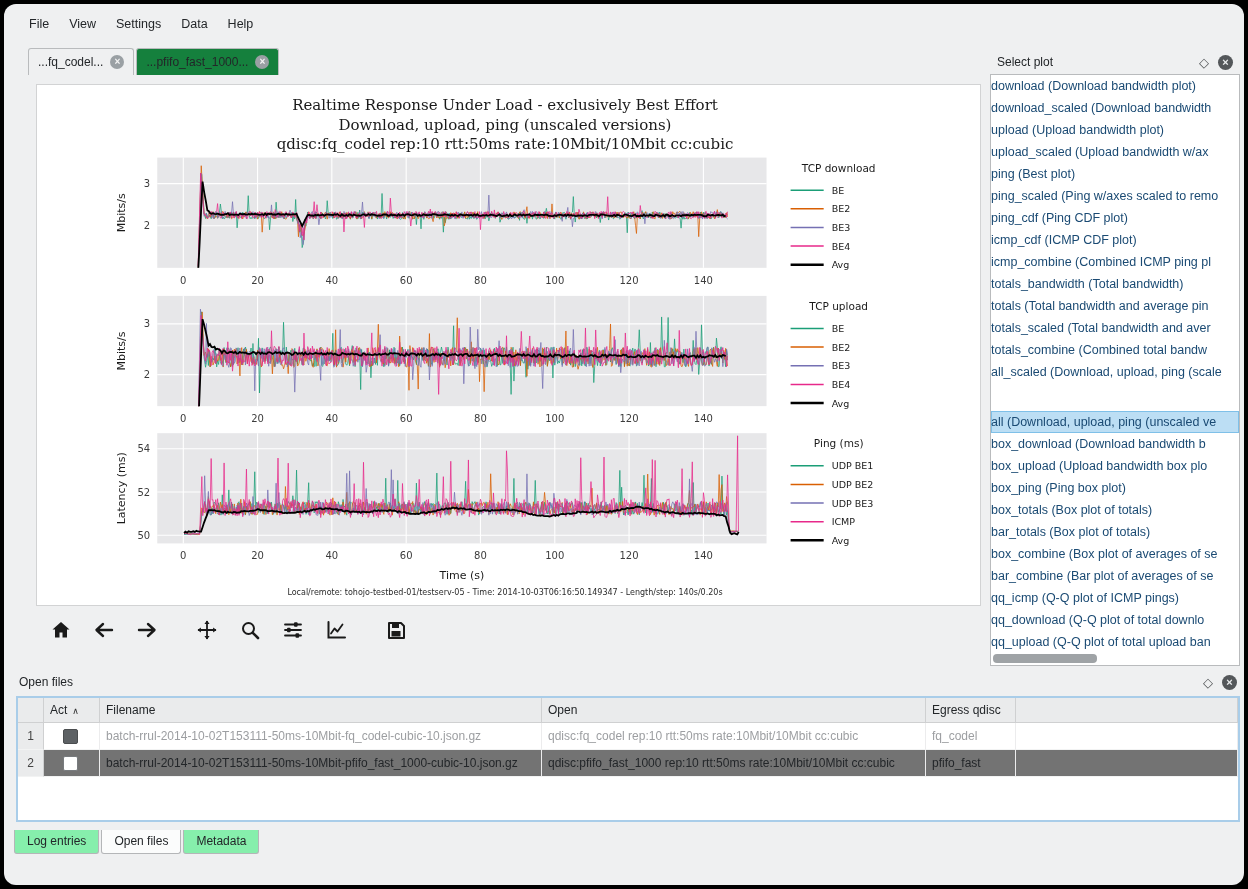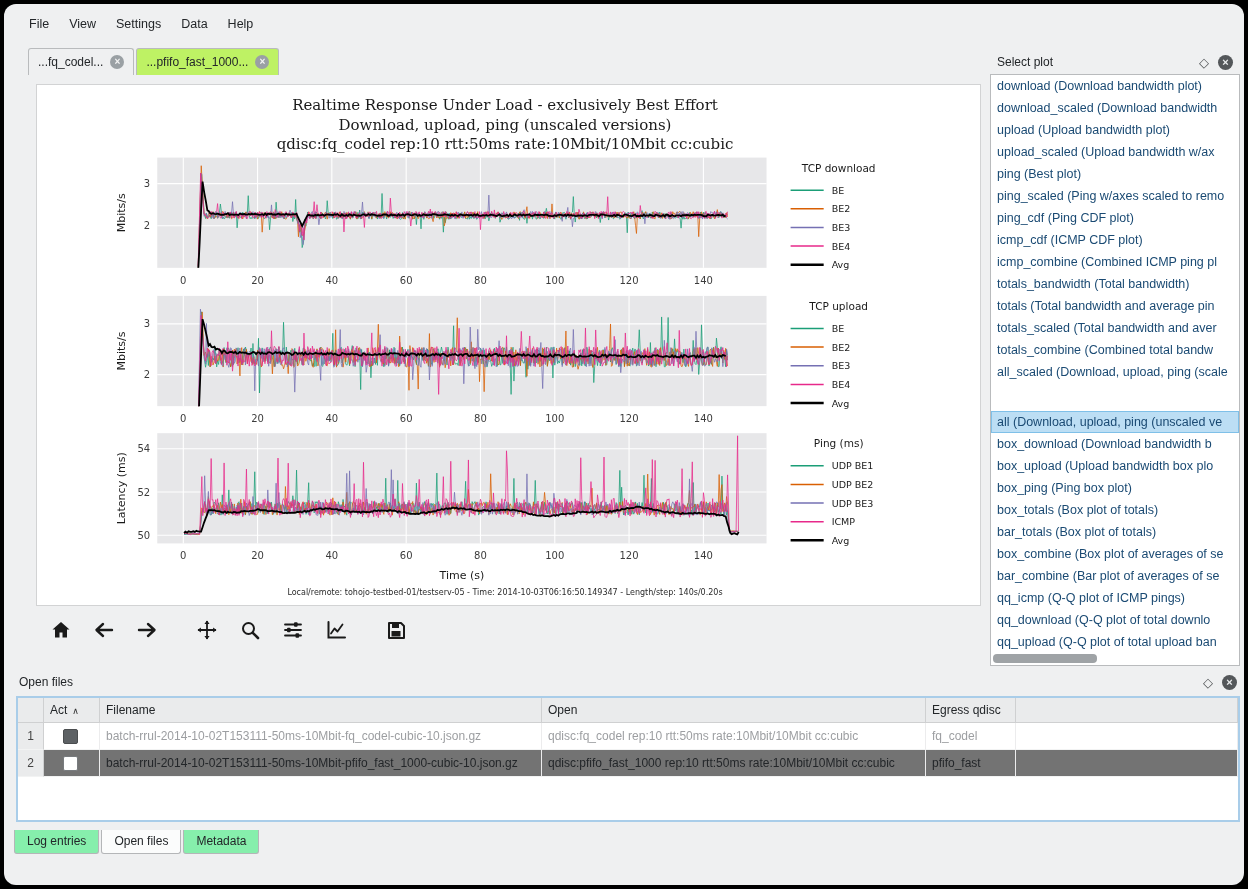--- a/index.html
+++ b/index.html
@@ -2,38 +2,38 @@
 <html style="--sel-bg: #bcdef4; --sel-border: #7fc0e8; --list-text: #1a4a73; --dim: #9c9ea1;"><head>
 <meta charset="utf-8">
 <style>
   html,body{margin:0;padding:0;background:#000;width:1248px;height:889px;font-family:"Liberation Sans",sans-serif;}
   .window{position:absolute;left:4px;top:4px;width:1240px;height:881px;border-radius:12px;background:#eff0f1;overflow:hidden;}
   
   .menu-bar{position:absolute;left:16px;top:8px;height:24px;display:flex;gap:2px;align-items:center;}
   .menu-item{padding:3px 9px;font-size:12.5px;color:#232629;cursor:default;}
   
   .tab-bar{position:absolute;left:24px;top:44px;height:27px;display:flex;align-items:flex-end;gap:2px;}
-  .tab{height:26px;display:flex;align-items:center;gap:7px;padding:0 9px;border:1px solid #b9bbbd;border-bottom:none;border-radius:3px 3px 0 0;background:#bef264;font-size:12px;color:#232629;}
+  .tab{height:26px;display:flex;align-items:center;gap:7px;padding:0 9px;border:1px solid #b9bbbd;border-bottom:none;border-radius:3px 3px 0 0;background:#15803d;font-size:12px;color:#232629;}
   .tab.active{background:#eff0f1;}
   .tab-close{width:14px;height:14px;border-radius:7px;background:#9aa0a4;color:#f4f4f4;font-size:10px;line-height:14px;text-align:center;font-weight:bold;cursor:pointer;}
   
   .figure{position:absolute;left:32px;top:80px;width:943px;height:520px;background:#fff;border:1px solid #d2d3d4;}
   .figure svg{display:block;width:100%;height:100%;}
   
   .mpl-toolbar{position:absolute;left:40px;top:606px;height:40px;display:flex;align-items:center;padding-left:6px;}
   .mpl-btn{width:22px;height:22px;margin-right:21px;cursor:pointer;}
   .mpl-btn.gap{margin-left:17px;}
   
   .dock-title{height:24px;display:flex;align-items:center;padding:0 7px;font-size:12px;color:#232629;}
   .dock-title .spacer{flex:1;}
   .float-btn{color:#4a4d4f;font-size:13px;margin-right:9px;cursor:pointer;}
   .close-btn{width:15px;height:15px;border-radius:8px;background:#54575a;color:#eceeef;font-size:11px;line-height:15px;text-align:center;font-weight:bold;cursor:pointer;}
   .select-dock{position:absolute;left:986px;top:46px;width:250px;height:616px;}
   .plot-list{position:absolute;left:0;right:0;top:24px;bottom:0;background:#fff;border:1px solid #b9bbbd;overflow:hidden;}
-  .plot-row{height:22px;line-height:22px;padding-left:6px;font-size:12.5px;color:var(--list-text,#1a4a73);white-space:nowrap;overflow:hidden;cursor:default;}
+  .plot-row{height:22px;line-height:22px;font-size:12.5px;color:var(--list-text,#1a4a73);white-space:nowrap;overflow:hidden;cursor:default;}
   .plot-row.sel{background:var(--sel-bg,#bcdef4);box-shadow:inset 0 0 0 1px var(--sel-border,#7fc0e8);margin-top:28px;}
   .hscroll{position:absolute;left:2px;bottom:2px;height:9px;width:104px;border-radius:4px;background:#9fa3a6;}
   .files-dock{position:absolute;left:8px;top:666px;width:1232px;height:156px;}
   .files-table{position:absolute;left:4px;right:4px;top:26px;bottom:4px;background:#fff;border:2px solid #a9cde9;overflow:hidden;font-size:12px;}
   .ft-row{display:grid;grid-template-columns:26px 56px 442px 384px 90px 1fr;align-items:stretch;}
   .ft-cell{padding-left:6px;white-space:nowrap;overflow:hidden;color:#232629;}
   .ft-head .ft-cell{background:#eaebec;border-right:1px solid #cfd0d1;border-bottom:1px solid #cfd0d1;height:24px;line-height:24px;}
   .ft-body .ft-cell{height:26px;line-height:26px;border-right:1px solid #ececed;border-bottom:1px solid #f2f3f3;}
   .ft-body.alt .ft-cell{background:#737373;}
   .ft-num{background:#eaebec !important;border-right:1px solid #cfd0d1 !important;text-align:center;padding-left:0;color:#444;}

